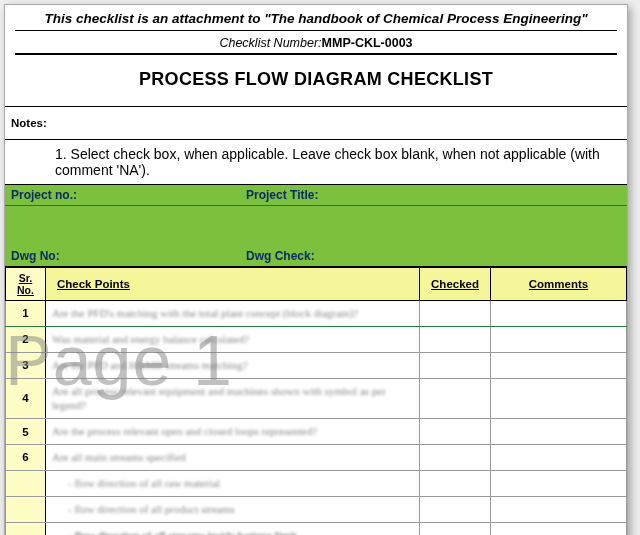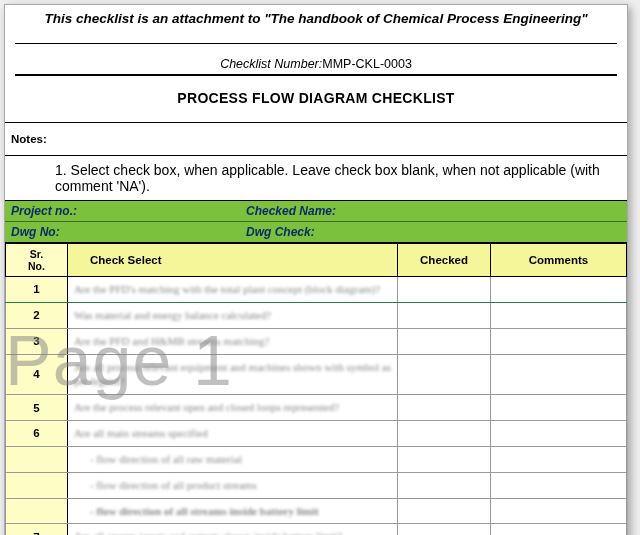--- a/index.html
+++ b/index.html
@@ -1,32 +1,32 @@
 <!DOCTYPE html>
 <html><head>
 <meta charset="utf-8">
 <style>
   * { box-sizing: border-box; margin: 0; padding: 0; }
   body { font-family: "Segoe UI", Arial, sans-serif; background: #eee; width: 640px; height: 535px; overflow: hidden; position: relative; }
   .page { background: #fff; width: 624px; margin: 4px; border: 1px solid #aaa; box-shadow: 3px 3px 8px rgba(0,0,0,.3); position: relative; }
   .header { text-align: center; padding: 6px 10px 4px; }
-  .attach { font-weight: bold; font-style: italic; font-size: 13.5px; border-bottom: 1px solid #000; padding-bottom: 17px; margin-bottom: 10px; }
+  .attach { font-weight: bold; font-style: italic; font-size: 13.5px; border-bottom: 1px solid #000; padding-bottom: 4px; margin-bottom: 2px; }
   .cknum-row { font-size: 12.5px; display: flex; justify-content: center; padding: 3px 0; border-bottom: 2px solid #000; }
   .cknum-lbl { font-style: italic; }
-  .cknum-val { font-weight: normal; }
-  .title { font-weight: bold; font-size: 14px; text-align: center; padding: 14px 0 12px; letter-spacing: .3px; }
+  .cknum-val { font-weight: bold; }
+  .title { font-weight: bold; font-size: 18px; text-align: center; padding: 14px 0 12px; letter-spacing: .3px; }
   .notes-h { font-size: 11.5px; font-weight: bold; padding: 10px 6px; border-top: 1px solid #000; border-bottom: 1px solid #000; }
   .notes-body { font-size: 14px; padding: 6px 6px 6px 50px; border-bottom: 1px solid #000; }
-  .meta { background: #7cc13e; font-size: 12px; font-style: italic; }
+  .meta { background: #7cc13e; font-size: 12px; }
   .meta-row { display: flex; border-bottom: 1px solid #3a6f1e; padding: 3px 6px; font-weight: bold; color: #0b2c66; }
-  .meta-row:last-child { border-bottom: 1px solid #000; }
+  .meta-row:last-child { border-bottom: 1px solid #000; margin-top: 40px; }
   .meta-cell1 { width: 235px; }
   .meta-cell2 { flex: 1; }
   table { width: 100%; border-collapse: collapse; font-size: 11.5px; }
-  thead th { background: #f5f59a; border: 1px solid #000; padding: 4px 22px; font-weight: bold; text-align: left; }
+  thead th { background: #f5f59a; border: 1px solid #000; padding: 4px 11px; font-weight: bold; text-align: left; text-decoration: underline; }
   thead th.sr { width: 40px; text-align: center; font-size: 10.5px; background: #fdfdc5; }
   thead th.chk { width: 58px; text-align: center; }
   thead th.com { width: 136px; text-align: center; }
   tbody td { border: 1px solid #999; padding: 5px 6px; vertical-align: middle; }
   tbody td.sr { text-align: center; font-weight: bold; background: #fdfdc5; border-right: 1px solid #000; }
   tbody td.cp { color: #888; filter: blur(1.4px); font-family: Georgia, serif; font-size: 11px; line-height: 1.35; }
   tbody td.cp.sub { padding-left: 22px; }
   tbody td.cp.bold { font-weight: bold; }
   tbody tr.hlrow td { border-top: 1.5px solid #25803f; border-bottom: 1.5px solid #25803f; }
   .watermark { position: absolute; top: 316px; left: 0; width: 100%; text-align: left; font-size: 70px; color: rgba(130,130,130,.5); font-family: Arial, sans-serif; pointer-events: none; letter-spacing: 1px; }
@@ -43,33 +43,33 @@
     </div>
     <div class="title">PROCESS FLOW DIAGRAM CHECKLIST</div>
   </div>
 
   <div class="notes-h">Notes:</div>
   <div class="notes-body">1. Select check box, when applicable. Leave check box blank, when not applicable (with comment 'NA').</div>
 
   <div class="meta">
     <div class="meta-row">
       <span class="meta-cell1">Project no.:</span>
-      <span class="meta-cell2">Checked Name:</span>
+      <span class="meta-cell2">Project Title:</span>
     </div>
     <div class="meta-row">
       <span class="meta-cell1">Dwg No:</span>
       <span class="meta-cell2">Dwg Check:</span>
     </div>
   </div>
 
   <table>
     <thead>
       <tr>
         <th class="sr">Sr. No.</th>
-        <th>Check Select</th>
+        <th>Check Points</th>
         <th class="chk">Checked</th>
         <th class="com">Comments</th>
       </tr>
     </thead>
     <tbody id="rows">
         <tr class="hlrow">
           <td class="sr">1</td>
           <td class="cp">Are the PFD's matching with the total plant concept (block diagram)?</td>
           <td></td>
           <td></td>

